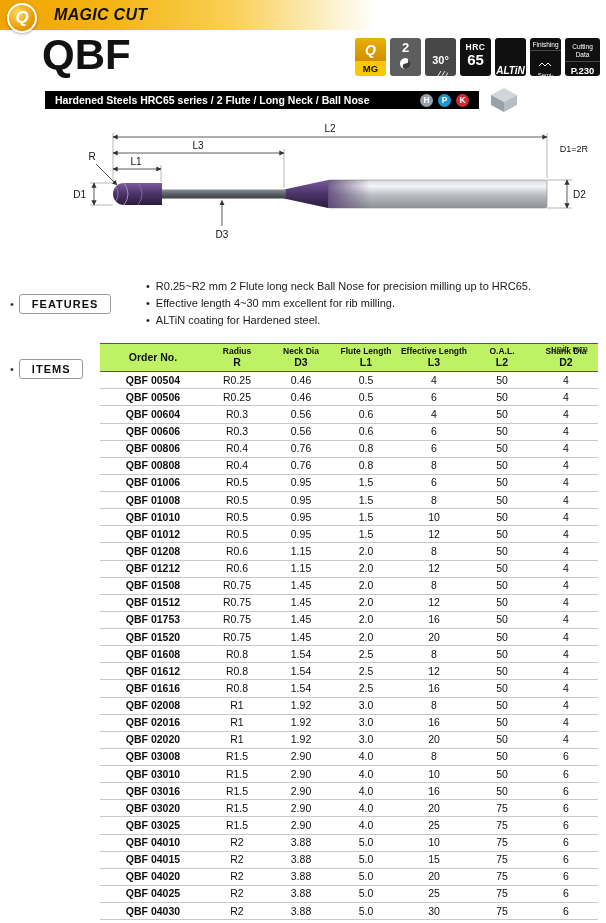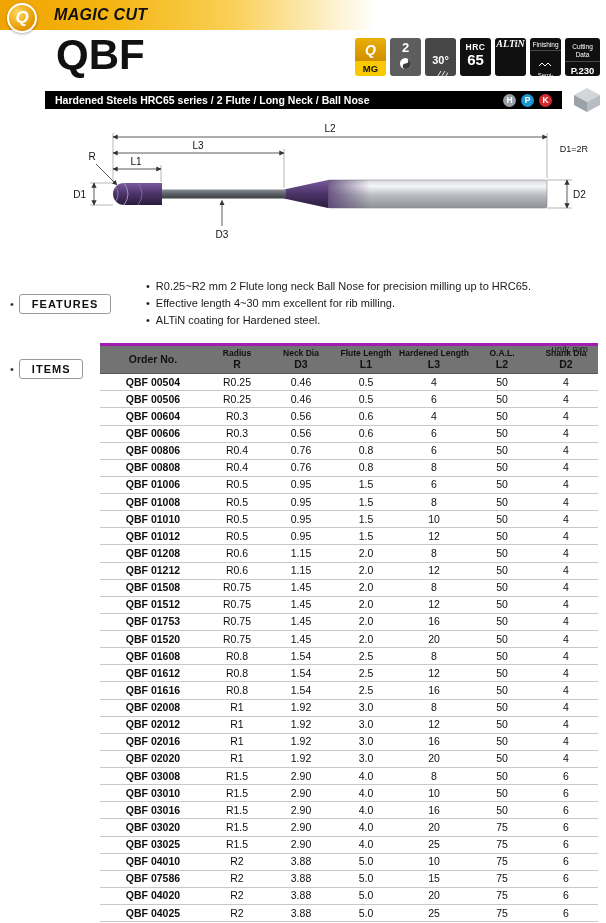--- a/index.html
+++ b/index.html
@@ -18,45 +18,45 @@
     width:30px; height:30px; margin:6px 0 0 7px; border-radius:50%;
     background:radial-gradient(circle at 35% 30%,#ffd75e,#e69c00 65%,#c97f00);
     border:2px solid #fff; box-shadow:0 1px 3px rgba(0,0,0,.35);
     color:#fff; font-weight:bold; font-style:italic; font-size:17px;
     display:flex; align-items:center; justify-content:center; z-index:2;
   }
   .brand { margin-left:17px; font-style:italic; font-weight:bold; font-size:16px; letter-spacing:.3px; color:#101010; }
 
   
   .title-row { position:relative; height:58px; }
-  .product-code { position:absolute; left:56px; top:4px; font-size:42px; font-weight:bold; line-height:1; }
+  .product-code { position:absolute; left:42px; top:4px; font-size:42px; font-weight:bold; line-height:1; }
   .badges { position:absolute; right:6px; top:8px; display:flex; gap:4px; }
   .badge { width:31px; height:38px; border-radius:3px; overflow:hidden; display:flex; flex-direction:column; text-align:center; }
   .b-material .top { flex:1; background:linear-gradient(#eab005,#d08f00); color:#fff; font-weight:bold; font-style:italic; font-size:14px; display:flex; align-items:center; justify-content:center; }
   .b-material .bottom { height:15px; background:#f8c800; color:#131313; font-weight:bold; font-size:9.5px; display:flex; align-items:center; justify-content:center; }
   .b-flutes { background:#5d5d5d; color:#fff; align-items:center; justify-content:space-evenly; }
   .b-flutes .num { font-size:13px; font-weight:bold; }
   .b-angle { background:#474747; color:#fff; align-items:center; justify-content:space-evenly; }
   .b-angle .num { font-size:11px; font-weight:bold;margin-top:16px; }
   .b-dark { background:#101010; color:#fff; }
   .b-hrc .l1 { font-size:8.5px; font-weight:bold; letter-spacing:.5px; margin-top:4px; }
   .b-hrc .l2 { font-size:15px; font-weight:bold; line-height:1.1; }
-  .b-coating { justify-content:flex-start;font-family:Liberation Serif, serif; }
+  .b-coating { justify-content:flex-end; }
   .b-coating .txt { font-size:10px; font-weight:bold; font-style:italic; }
   .b-finish { justify-content:flex-start; }
   .b-finish .l1 { font-size:6.5px; padding-top:3px; }
   .b-finish .zig { margin:2px auto 1px; border-top:1px solid #4a4a4a; width:100%; padding-top:2px; }
   .b-finish .l2 { font-size:6px; line-height:1.2; padding:0 1px; }
   .b-cut { width:35px; justify-content:flex-end; }
   .b-cut .l1 { font-size:6.5px; padding-top:3px; line-height:1.25; }
   .b-cut .pg { font-size:9.5px; font-weight:bold; border-top:1px solid #4a4a4a; margin-top:2px; padding-top:3px; }
 
   
   .series-row { display:flex; align-items:center; margin:2px 0 0 45px; height:20px; }
-  .series-bar { width:517px; height:18px; background:#000; display:flex; align-items:center; padding:0 10px; }
+  .series-bar { width:434px; height:18px; background:#000; display:flex; align-items:center; padding:0 10px; }
   .series-text { color:#fff; font-weight:bold; font-size:10.5px; white-space:nowrap; flex:1; }
   .markers { display:flex; gap:5px; }
   .marker { width:13px; height:13px; border-radius:50%; color:#fff; font-weight:bold; font-size:8.5px; display:flex; align-items:center; justify-content:center; }
   .m-h { background:#97A0A8; } .m-p { background:#1D96D2; } .m-k { background:#D52B30; }
   .cube { margin-left:10px; display:flex; align-items:center; }
 
   
   .diagram { margin:8px 0 0 32px; }
   .dim-text { font-size:10px; fill:#111; }
   .dim-note { font-size:9px; fill:#111; }
@@ -70,21 +70,21 @@
   .features { display:flex; margin:14px 0 0 0; padding:0 10px; }
   .features .section-label { flex:0 0 120px; align-self:center; }
   .feature-list { list-style:none; margin:0; padding:0 0 0 16px; font-size:11px; line-height:1.55; color:#1a1a1a; }
   .feature-list li::before { content:"•"; margin-right:6px; }
 
   
   .items { position:relative; margin-top:14px; padding:0 10px; }
   .items .section-label { position:absolute; left:10px; top:16px; }
   .unit-note { position:absolute; right:18px; top:0; font-size:9.5px; color:#222; }
   .items-table { margin-left:90px; margin-top:12px; border-collapse:collapse; width:498px; }
-  .items-table thead th { background:#737373; border-top:3px solid #a21caf; border-bottom:1px solid #555; padding:2px 1px 3px; vertical-align:middle;text-align:center; }
+  .items-table thead th { background:#bef264; border-top:1px solid #a21caf; border-bottom:1px solid #555; padding:2px 1px 3px; vertical-align:middle;text-align:center; }
   .h-label { font-size:8.5px; font-weight:bold; }
   .h-label.h-single { font-size:10.5px; }
   .h-sub { font-size:10.5px; font-weight:bold; }
   .items-table tbody td { text-align:center; font-size:10.5px; line-height:1.25; padding:1.5px 2px; border-bottom:1px solid #c8c8c8; color:#0e0e0e; }
   .items-table tbody td.order { font-weight:bold; }
   .items-table tbody tr.group-start td { border-top:1.5px solid #707070; }
 </style>
 </head>
 <body>
 
@@ -274,21 +274,21 @@
           </th>
           <th>
             <div class="h-label">Neck Dia</div>
             <div class="h-sub">D3</div>
           </th>
           <th>
             <div class="h-label">Flute Length</div>
             <div class="h-sub">L1</div>
           </th>
           <th>
-            <div class="h-label">Hardened Length</div>
+            <div class="h-label">Effective Length</div>
             <div class="h-sub">L3</div>
           </th>
           <th>
             <div class="h-label">O.A.L.</div>
             <div class="h-sub">L2</div>
           </th>
           <th>
             <div class="h-label">Shank Dia</div>
             <div class="h-sub">D2</div>
           </th>
@@ -469,29 +469,20 @@
         <tr class="group-start">
           <td class="order">QBF 02008</td>
           <td>R1</td>
           <td>1.92</td>
           <td>3.0</td>
           <td>8</td>
           <td>50</td>
           <td>4</td>
         </tr>
         <tr>
-          <td class="order">QBF 02012</td>
-          <td>R1</td>
-          <td>1.92</td>
-          <td>3.0</td>
-          <td>12</td>
-          <td>50</td>
-          <td>4</td>
-        </tr>
-        <tr>
           <td class="order">QBF 02016</td>
           <td>R1</td>
           <td>1.92</td>
           <td>3.0</td>
           <td>16</td>
           <td>50</td>
           <td>4</td>
         </tr>
         <tr>
           <td class="order">QBF 02020</td>
@@ -550,21 +541,21 @@
         <tr class="group-start">
           <td class="order">QBF 04010</td>
           <td>R2</td>
           <td>3.88</td>
           <td>5.0</td>
           <td>10</td>
           <td>75</td>
           <td>6</td>
         </tr>
         <tr>
-          <td class="order">QBF 07586</td>
+          <td class="order">QBF 04015</td>
           <td>R2</td>
           <td>3.88</td>
           <td>5.0</td>
           <td>15</td>
           <td>75</td>
           <td>6</td>
         </tr>
         <tr>
           <td class="order">QBF 04020</td>
           <td>R2</td>

